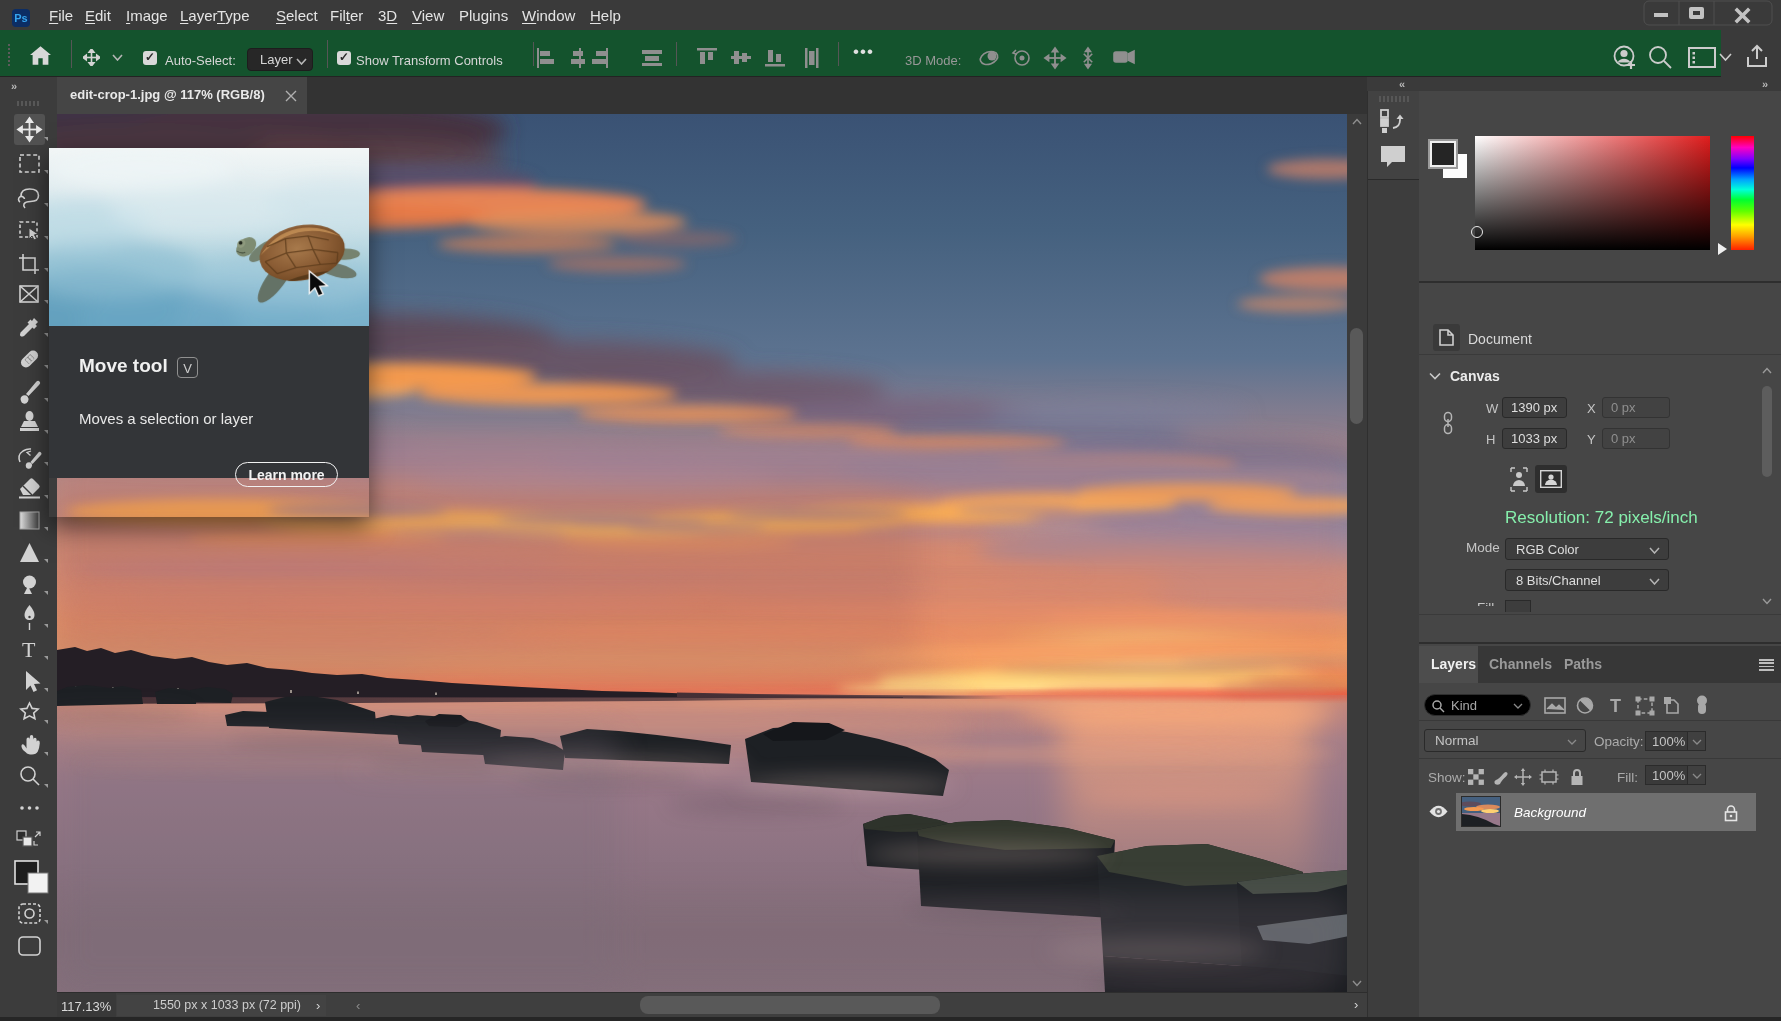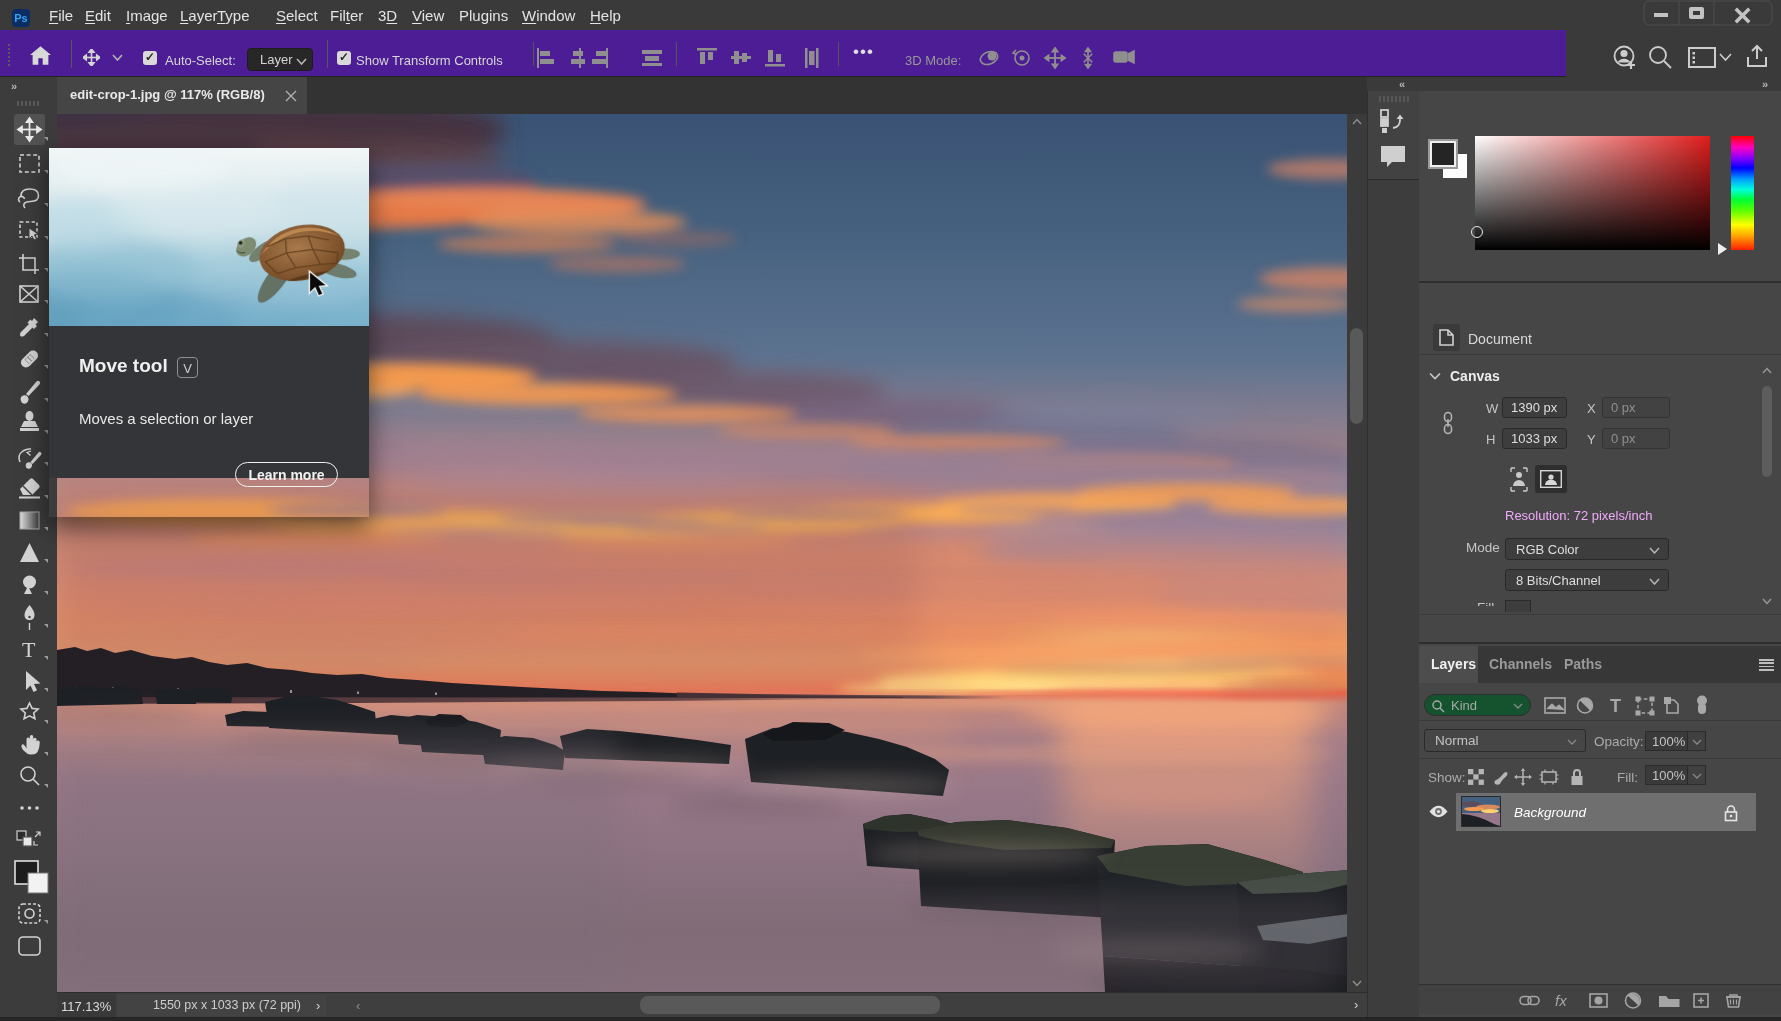--- a/index.html
+++ b/index.html
@@ -7,21 +7,21 @@
     font-family:"Liberation Sans", sans-serif; }
   .abs { position:absolute; }
   #app { position:relative; width:1781px; height:1021px; }
   
   #menubar { left:0; top:0; width:1781px; height:30px; background:#3a3a3a; }
   .menuitem { position:absolute; top:7px; font-size:15px; color:#e4e4e4; }
   .menuitem u { text-decoration-thickness:1px; text-underline-offset:2px; }
   #pslogo { position:absolute; left:12px; top:9px; width:18px; height:18px; background:#0c2d64;
     border-radius:4px; color:#35a5f0; font-size:11px; font-weight:bold; text-align:center; line-height:19px;}
   
-  #optbar { left:0; top:30px; width:1566px; height:47px; background:#4c1d95; border-bottom:1px solid #232323;}
+  #optbar { left:0; top:30px; width:1721px; height:47px; background:#14532d; border-bottom:1px solid #232323;}
   .sep { position:absolute; width:1px; background:#565656; }
   .obtxt { position:absolute; font-size:13px; color:#d6d6d6; }
   .graytxt { color:#989898; }
   .cb { position:absolute; width:14px; height:14px; background:#d9d9d9; border-radius:3px; }
   .cb:after { content:"✓"; position:absolute; left:2px; top:-1px; font-size:12px; color:#2b2b2b; font-weight:bold;}
   
   #toolbar { left:0; top:77px; width:57px; height:944px; background:#3c3c3c; }
   
   #tabbar { left:57px; top:77px; width:1310px; height:37px; background:#333333; }
   #tab { position:absolute; left:0; top:0; width:250px; height:37px; background:#454545; }
@@ -746,21 +746,21 @@
           </g>
         </svg>
     </div>
     <div class="abs" style="left:116px;top:388px;width:32px;height:28px;background:#2e2e2e;border-radius:3px">
       <svg style="position:absolute;left:5px;top:5px" width="22" height="18">
           <rect x="0.7" y="0.7" width="20.6" height="16.6" fill="none" stroke="#d5d5d5" stroke-width="1.4"></rect>
           <circle cx="11" cy="7" r="2.6" fill="#d5d5d5"></circle>
           <path d="M5 15 a6 5.4 0 0 1 12 0 Z" fill="#d5d5d5"></path>
         </svg>
     </div>
-    <span class="abs" style="left:86px;top:431px;font-size:13px;color:#f0abfc">Resolution: 72 pixels/inch</span>
+    <span class="abs" style="left:86px;top:431px;font-size:17px;color:#86efac">Resolution: 72 pixels/inch</span>
     <span class="abs" style="left:47px;top:463px;font-size:13.5px;color:#c5c5c5">Mode</span>
     <div class="fld" style="left:86px;top:461px;width:164px;height:22px">
         <span style="position:absolute;left:10px;top:3px">RGB Color</span>
       <svg style="position:absolute;right:8px;top:8px" width="11" height="7">
           <path d="M1 1 L5.5 6 L10 1" stroke="#b5b5b5" stroke-width="1.5" fill="none"></path>
         </svg>
       </div>
     <div class="fld" style="left:86px;top:492px;width:164px;height:22px">
         <span style="position:absolute;left:10px;top:3px">8 Bits/Channel</span>
       <svg style="position:absolute;right:8px;top:8px" width="11" height="7">
@@ -781,21 +781,21 @@
     </div>
 
     <div class="abs" style="left:0;top:565px;width:362px;height:2px;background:#2e2e2e"></div>
     <div class="ptabrow" style="top:569px">
       <div class="ptab" style="left:0;width:59px"></div>
       <span class="ptablabel" style="left:12px;top:10px;color:#f0f0f0">Layers</span>
       <span class="ptablabel" style="left:70px;top:10px;color:#9a9a9a">Channels</span>
       <span class="ptablabel" style="left:145px;top:10px;color:#9a9a9a">Paths</span>
       <div class="hamburger" style="left:340px;top:13px"></div>
     </div>
-    <div class="abs" style="left:5px;top:617px;width:107px;height:22px;background:#14532d;border:1px solid #2e2e2e;border-radius:11px">
+    <div class="abs" style="left:5px;top:617px;width:107px;height:22px;background:#000000;border:1px solid #2e2e2e;border-radius:11px">
       <svg style="position:absolute;left:7px;top:5px" width="13" height="13">
           <circle cx="5" cy="5" r="4" fill="none" stroke="#a8a8a8" stroke-width="1.5"></circle>
           <line x1="8" y1="8" x2="12" y2="12" stroke="#a8a8a8" stroke-width="1.5"></line>
         </svg>
       <span style="position:absolute;left:26px;top:3px;font-size:13px;color:#a8a8a8">Kind</span>
       <svg style="position:absolute;right:7px;top:8px" width="10" height="6">
           <path d="M1 1 L5 5 L9 1" stroke="#8a8a8a" stroke-width="1.3" fill="none"></path>
         </svg>
     </div>
     <svg class="abs" style="left:124px;top:617px" width="180" height="24" viewBox="0 0 180 24">
@@ -886,39 +886,20 @@
         <path d="M0 17 L8 18 L16 20 L24 23 L32 27 L38 29 L0 29 Z" fill="#1d2024"></path>
       </svg>
     </div>
     <span class="abs" style="left:95px;top:728px;font-size:13.5px;font-style:italic;color:#ffffff">Background</span>
     <svg class="abs" style="left:305px;top:728px" width="14" height="17" viewBox="0 0 14 17">
       <path d="M3.5 7 v-2.5 a3.5 3.5 0 0 1 7 0 V7" fill="none" stroke="#e5e5e5" stroke-width="1.6"></path>
       <rect x="1.5" y="7" width="11" height="8.5" fill="none" stroke="#e5e5e5" stroke-width="1.6"></rect>
       <circle cx="7" cy="11" r="1.3" fill="#e5e5e5"></circle>
     </svg>
 
-    <div class="abs" style="left:0;top:907px;width:362px;height:30px;background:#424242;border-top:1px solid #2f2f2f">
-      <svg style="position:absolute;left:100px;top:7px" width="230" height="17" viewBox="0 0 230 17">
-        <g fill="none" stroke="#a5a5a5" stroke-width="1.6">
-          <rect x="1" y="4.5" width="11" height="8" rx="4"></rect>
-            <rect x="9" y="4.5" width="11" height="8" rx="4"></rect>
-          <text x="36" y="14" font-size="15" font-style="italic" fill="#a5a5a5" stroke="none">fx</text>
-          <rect x="71" y="2" width="17" height="13"></rect>
-            <circle cx="79.5" cy="8.5" r="4" fill="#a5a5a5" stroke="none"></circle>
-          <circle cx="114" cy="8.5" r="7.5"></circle>
-            <path d="M108.5 3.5 A7.5 7.5 0 0 1 119.5 13.5 Z" fill="#a5a5a5" stroke="none"></path>
-          <path d="M140 4 h7 l2.5 3 h11 v8 h-20.5 Z" fill="#a5a5a5" stroke="none"></path>
-          <rect x="175" y="2" width="14" height="13"></rect>
-            <path d="M182 5.5 v6 M179 8.5 h6"></path>
-          <path d="M208 5 h13 l-1.5 10 h-10 Z"></path>
-            <path d="M207 5 h15 M211 5 v-2 h7 v2" stroke-width="1.4"></path>
-            <path d="M211.5 7.5 v5 M214.5 7.5 v5 M217.5 7.5 v5" stroke-width="1.2"></path>
-        </g>
-      </svg>
-    </div>
   </div>
   <div class="abs" id="botstrip"></div>
   <div class="abs" id="tooltip">
     <div id="ttimg">
       <svg width="320" height="178" viewBox="0 0 311 175" preserveAspectRatio="none">
         <defs>
           <filter id="wb" x="-40%" y="-40%" width="180%" height="180%">
               <feGaussianBlur stdDeviation="9"></feGaussianBlur>
             </filter>
           <radialGradient id="shellg" cx="0.45" cy="0.4" r="0.7">

